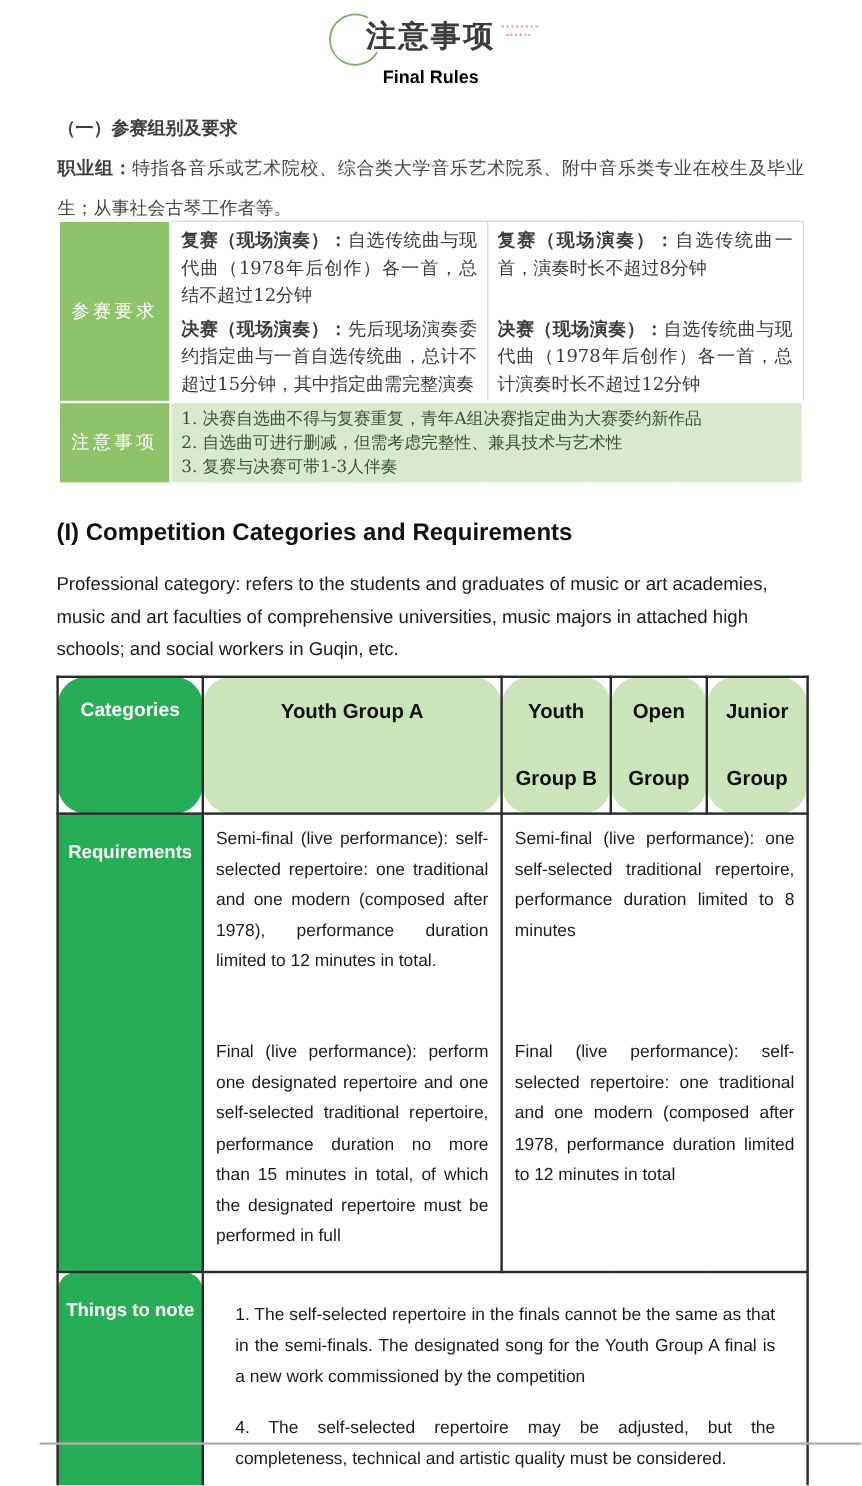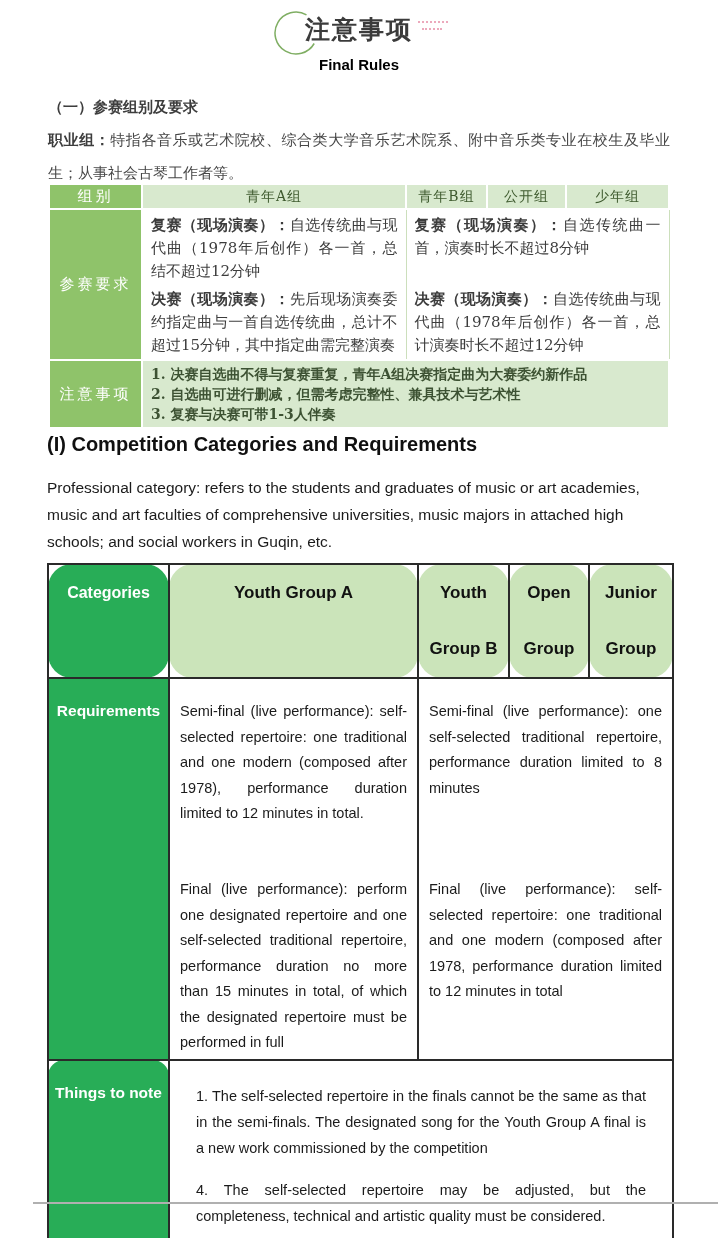--- a/index.html
+++ b/index.html
@@ -57,21 +57,21 @@
     padding:4px 8px 2px 8px; text-align:justify;
   }
   .zh-table .row-req > th, .zh-table .row-req > td { height:142px; }
   .zh-p1 { height:74px; margin:0; overflow:hidden; }
   .zh-p2 { margin:0; }
   .zh-table td.notes {
     background:var(--zh-light-green,#d8e9ce); color:#3d5233;
     font-size:14px; line-height:20px; vertical-align:middle;
     padding:3px 8px; height:56px;
   }
-  .zh-table td.notes p { margin:0;font-weight:bold; }
+  .zh-table td.notes p { margin:0; }
   
   .en-heading {
     position:absolute; top:433px; left:47px;
     font-size:20px; font-weight:bold; color:#101010;
   }
   .en-para {
     position:absolute; top:474px; left:47px; width:628px;
     font-size:15.5px; line-height:27px; color:#1b1b1b; margin:0;
   }
   
@@ -87,21 +87,21 @@
   .en-table .hdr {
     background:var(--en-light-green,#cbe4ba); color:#111111;
     font-weight:bold; font-size:17px; text-align:center; vertical-align:top;
     line-height:56px;
   }
   .en-table .row-hdr > th { height:99px;border-radius:24px; }
   .en-table .row-req > th, .en-table .row-req > td { height:357px; }
   .en-table .lbl.pad-top { padding-top:23px; }
   .en-table td.body {
     background:#ffffff; color:#1b1b1b; vertical-align:top;
-    padding:20px 10px 0 10px; text-align:justify; line-height:25.5px;
+    padding:8px 10px 0 10px; text-align:justify; line-height:25.5px;
   }
   .en-p1 { height:178px; margin:0; overflow:hidden; }
   .en-p2 { margin:0; }
   .en-table td.notes-cell {
     background:#ffffff; color:#1b1b1b; vertical-align:top;
     padding:6px 10px 0 10px; line-height:26px; text-align:justify; height:171px;
   }
   .en-table td.notes-cell p { margin:16px; }
   .en-table tr.row-notes > th, .en-table tr.row-notes > td { border-bottom:2px solid #0369a1;border-radius:16px; }
   
@@ -130,27 +130,20 @@
 
   <table class="zh-table">
     <colgroup>
       <col style="width:93px">
         <col style="width:264px">
         <col style="width:81px">
         <col style="width:79px">
         <col style="width:103px">
     </colgroup>
     <tbody>
-        <tr>
-      <th class="lbl">组别</th>
-      <th class="hdr">青年A组</th>
-      <th class="hdr">青年B组</th>
-      <th class="hdr">公开组</th>
-      <th class="hdr">少年组</th>
-    </tr>
     <tr class="row-req">
       <th class="lbl">参赛要求</th>
       <td class="body">
         <p class="zh-p1"><b>复赛（现场演奏）：</b><span>自选传统曲与现代曲（1978年后创作）各一首，总结不超过12分钟</span></p>
         <p class="zh-p2"><b>决赛（现场演奏）：</b><span>先后现场演奏委约指定曲与一首自选传统曲，总计不超过15分钟，其中指定曲需完整演奏</span></p>
       </td>
       <td class="body" colspan="3">
         <p class="zh-p1"><b>复赛（现场演奏）：</b><span>自选传统曲一首，演奏时长不超过8分钟</span></p>
         <p class="zh-p2"><b>决赛（现场演奏）：</b><span>自选传统曲与现代曲（1978年后创作）各一首，总计演奏时长不超过12分钟</span></p>
       </td>

